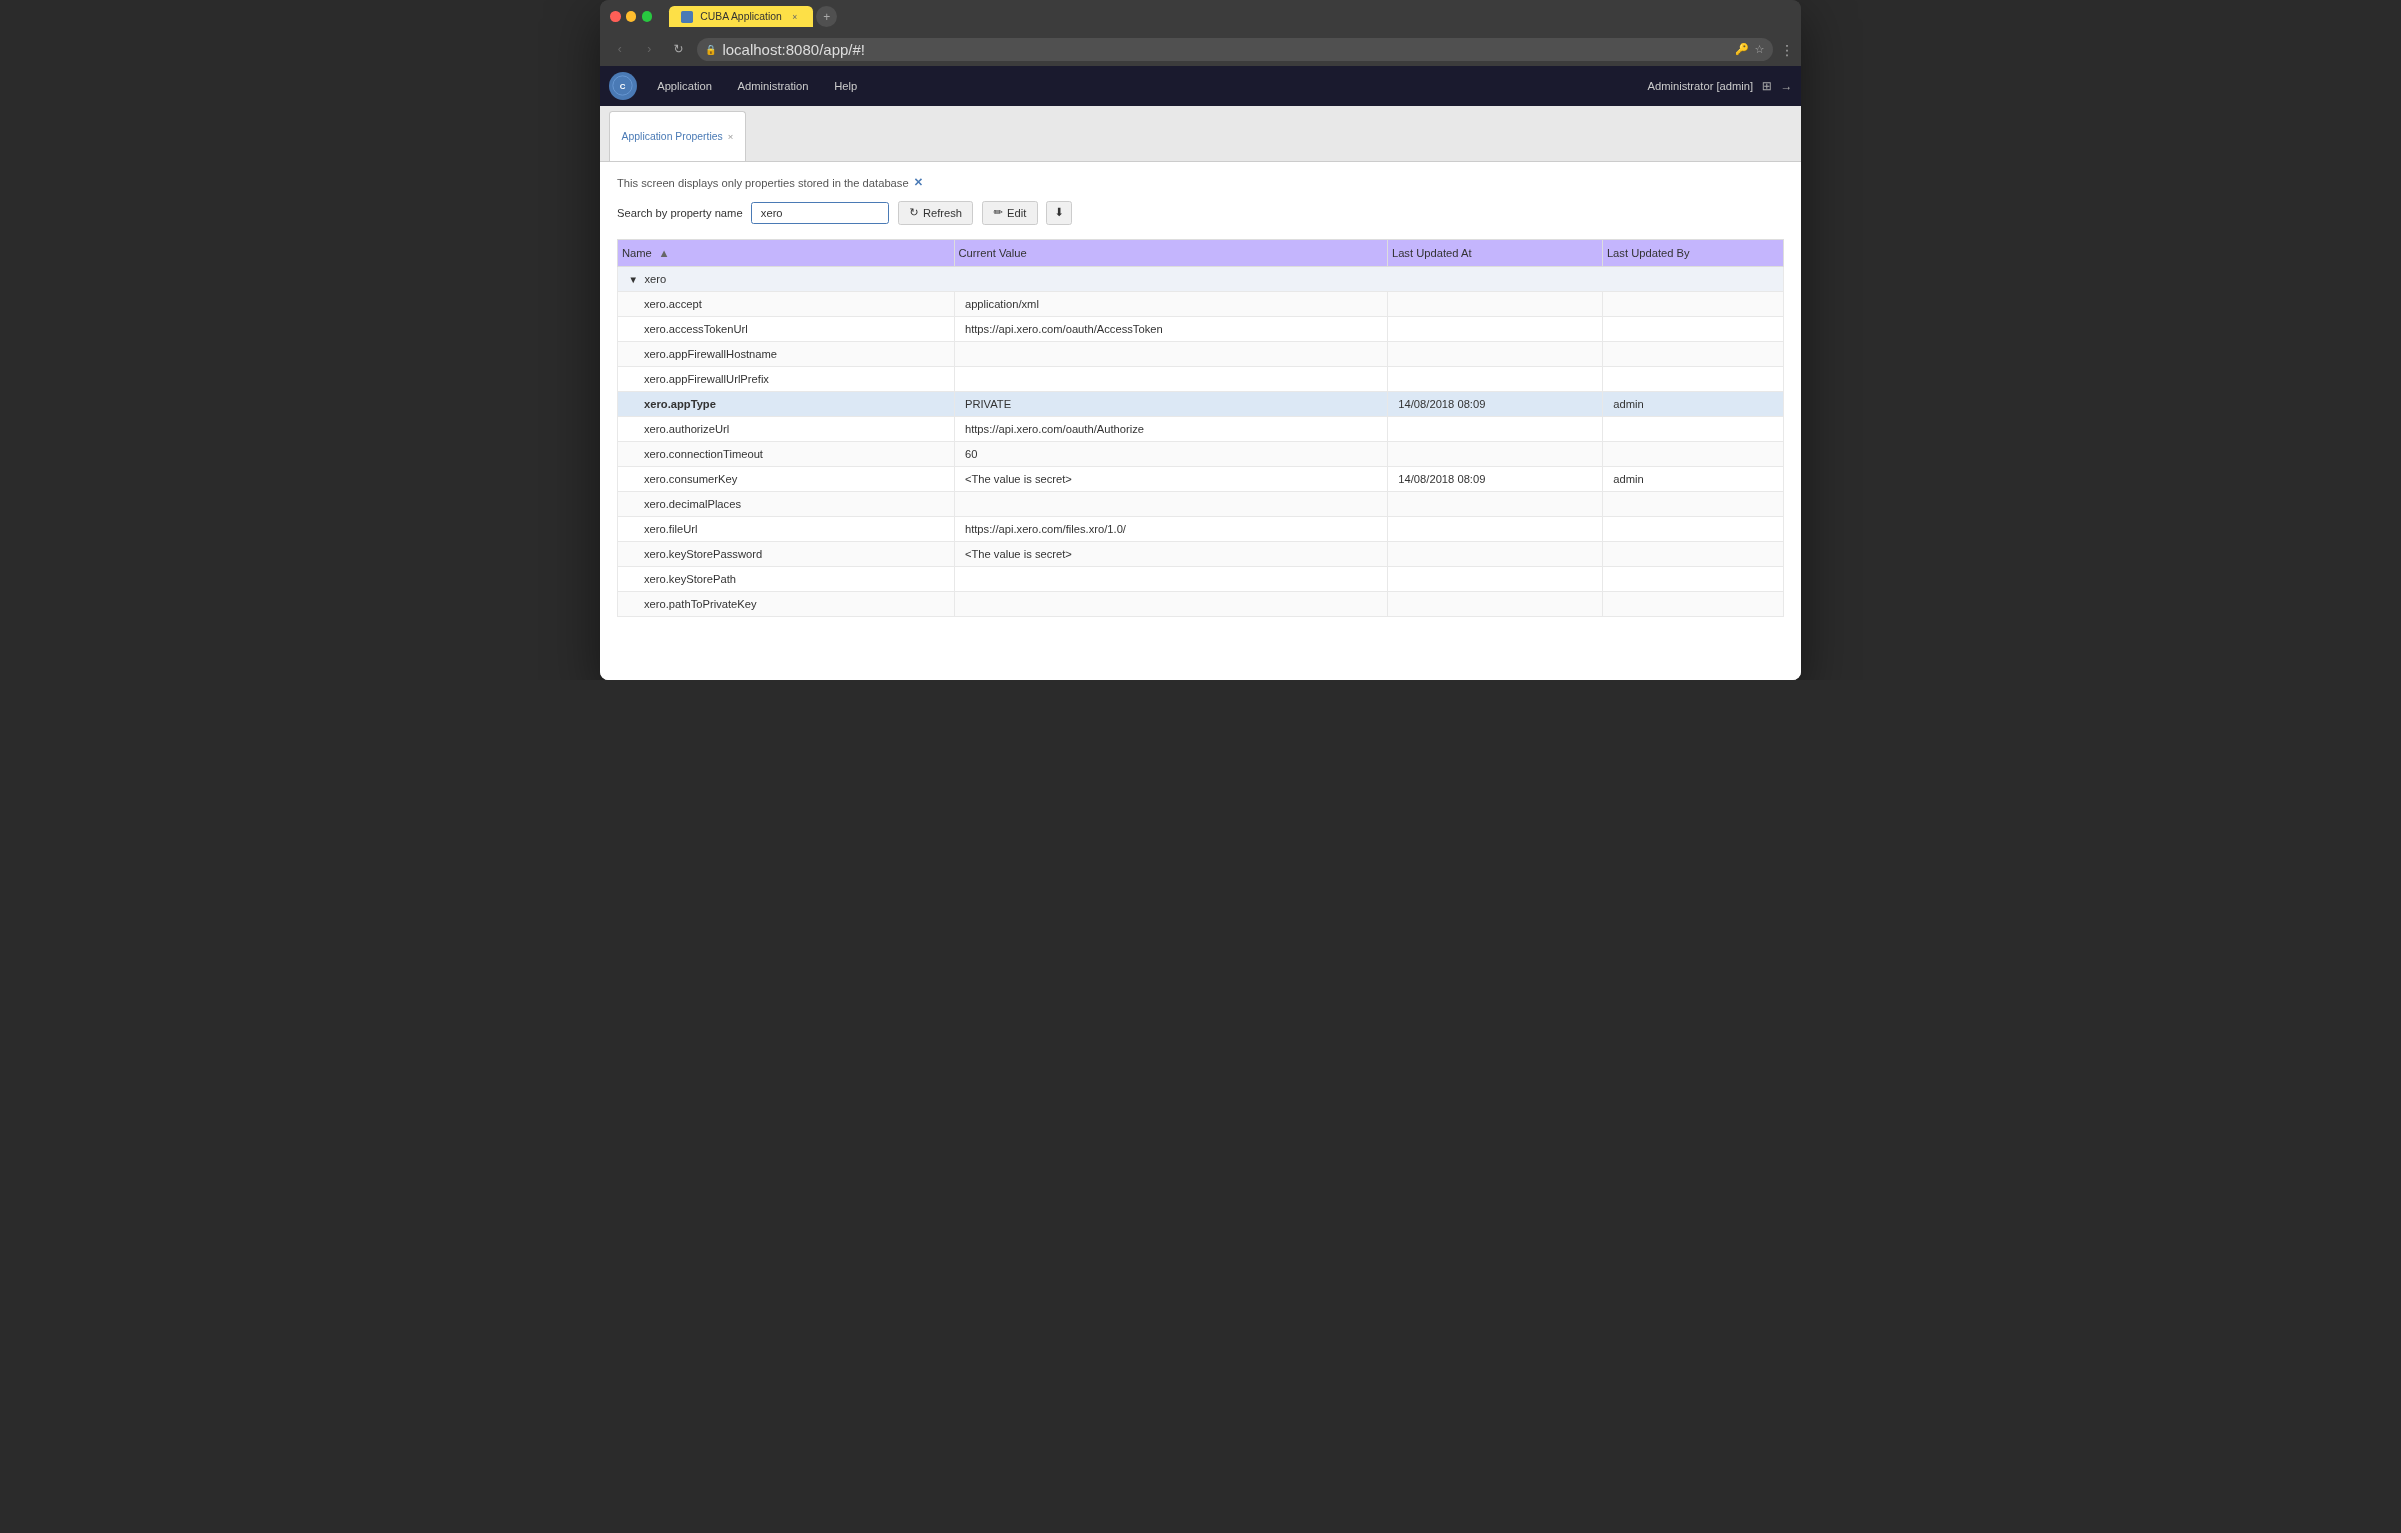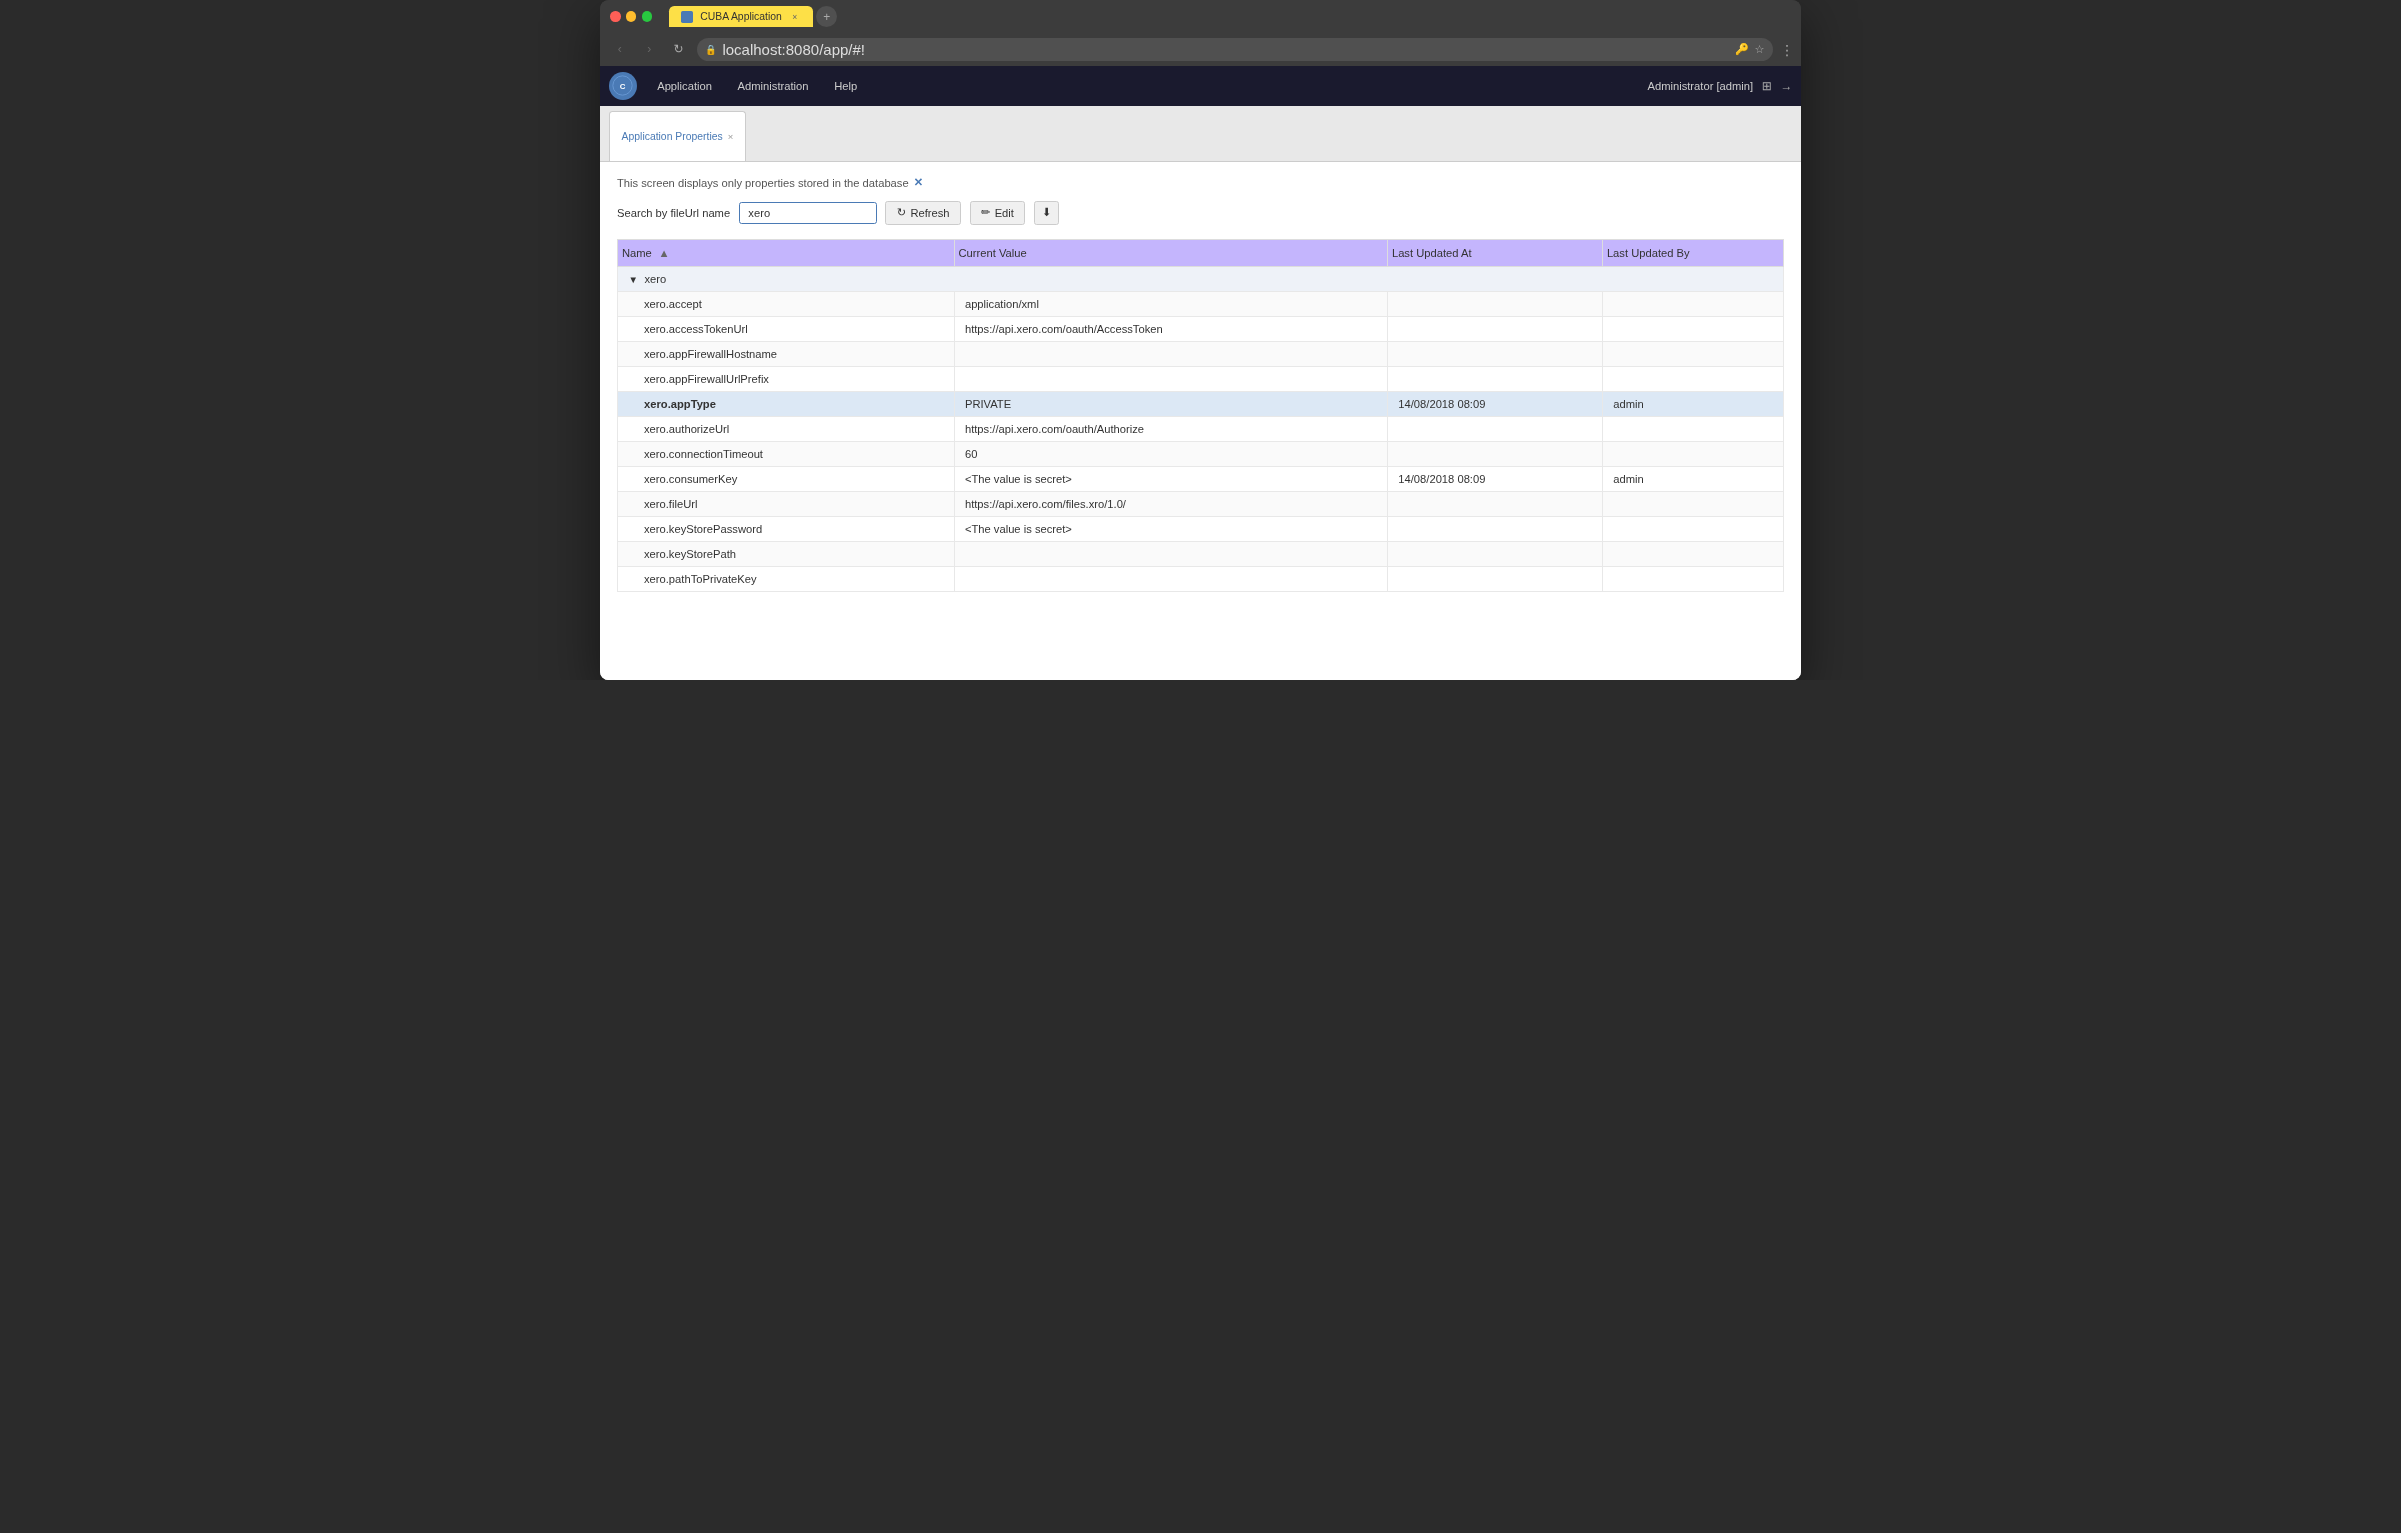--- a/index.html
+++ b/index.html
@@ -421,21 +421,21 @@
     </div>
 
     <div class="main-content">
 
       <div class="info-bar">
         <span>This screen displays only properties stored in the database</span>
         <span class="info-bar-close">✕</span>
       </div>
 
       <div class="toolbar">
-        <span class="toolbar-label">Search by fileUrl name</span>
+        <span class="toolbar-label">Search by property name</span>
         <input type="text" class="search-input" value="xero" style="">
         <button class="toolbar-btn">
           <span>↻</span>
           <span>Refresh</span>
         </button>
         <button class="toolbar-btn">
           <span>✏</span>
           <span>Edit</span>
         </button>
         <button class="toolbar-btn download">
@@ -511,20 +511,26 @@
               <td></td>
               <td></td>
             </tr>
             <tr>
               <td style="padding-left: 26px;">xero.consumerKey</td>
               <td>&lt;The value is secret&gt;</td>
               <td>14/08/2018 08:09</td>
               <td>admin</td>
             </tr>
             <tr>
+              <td style="padding-left: 26px;">xero.decimalPlaces</td>
+              <td></td>
+              <td></td>
+              <td></td>
+            </tr>
+            <tr>
               <td style="padding-left: 26px;">xero.fileUrl</td>
               <td>https://api.xero.com/files.xro/1.0/</td>
               <td></td>
               <td></td>
             </tr>
             <tr>
               <td style="padding-left: 26px;">xero.keyStorePassword</td>
               <td>&lt;The value is secret&gt;</td>
               <td></td>
               <td></td>

